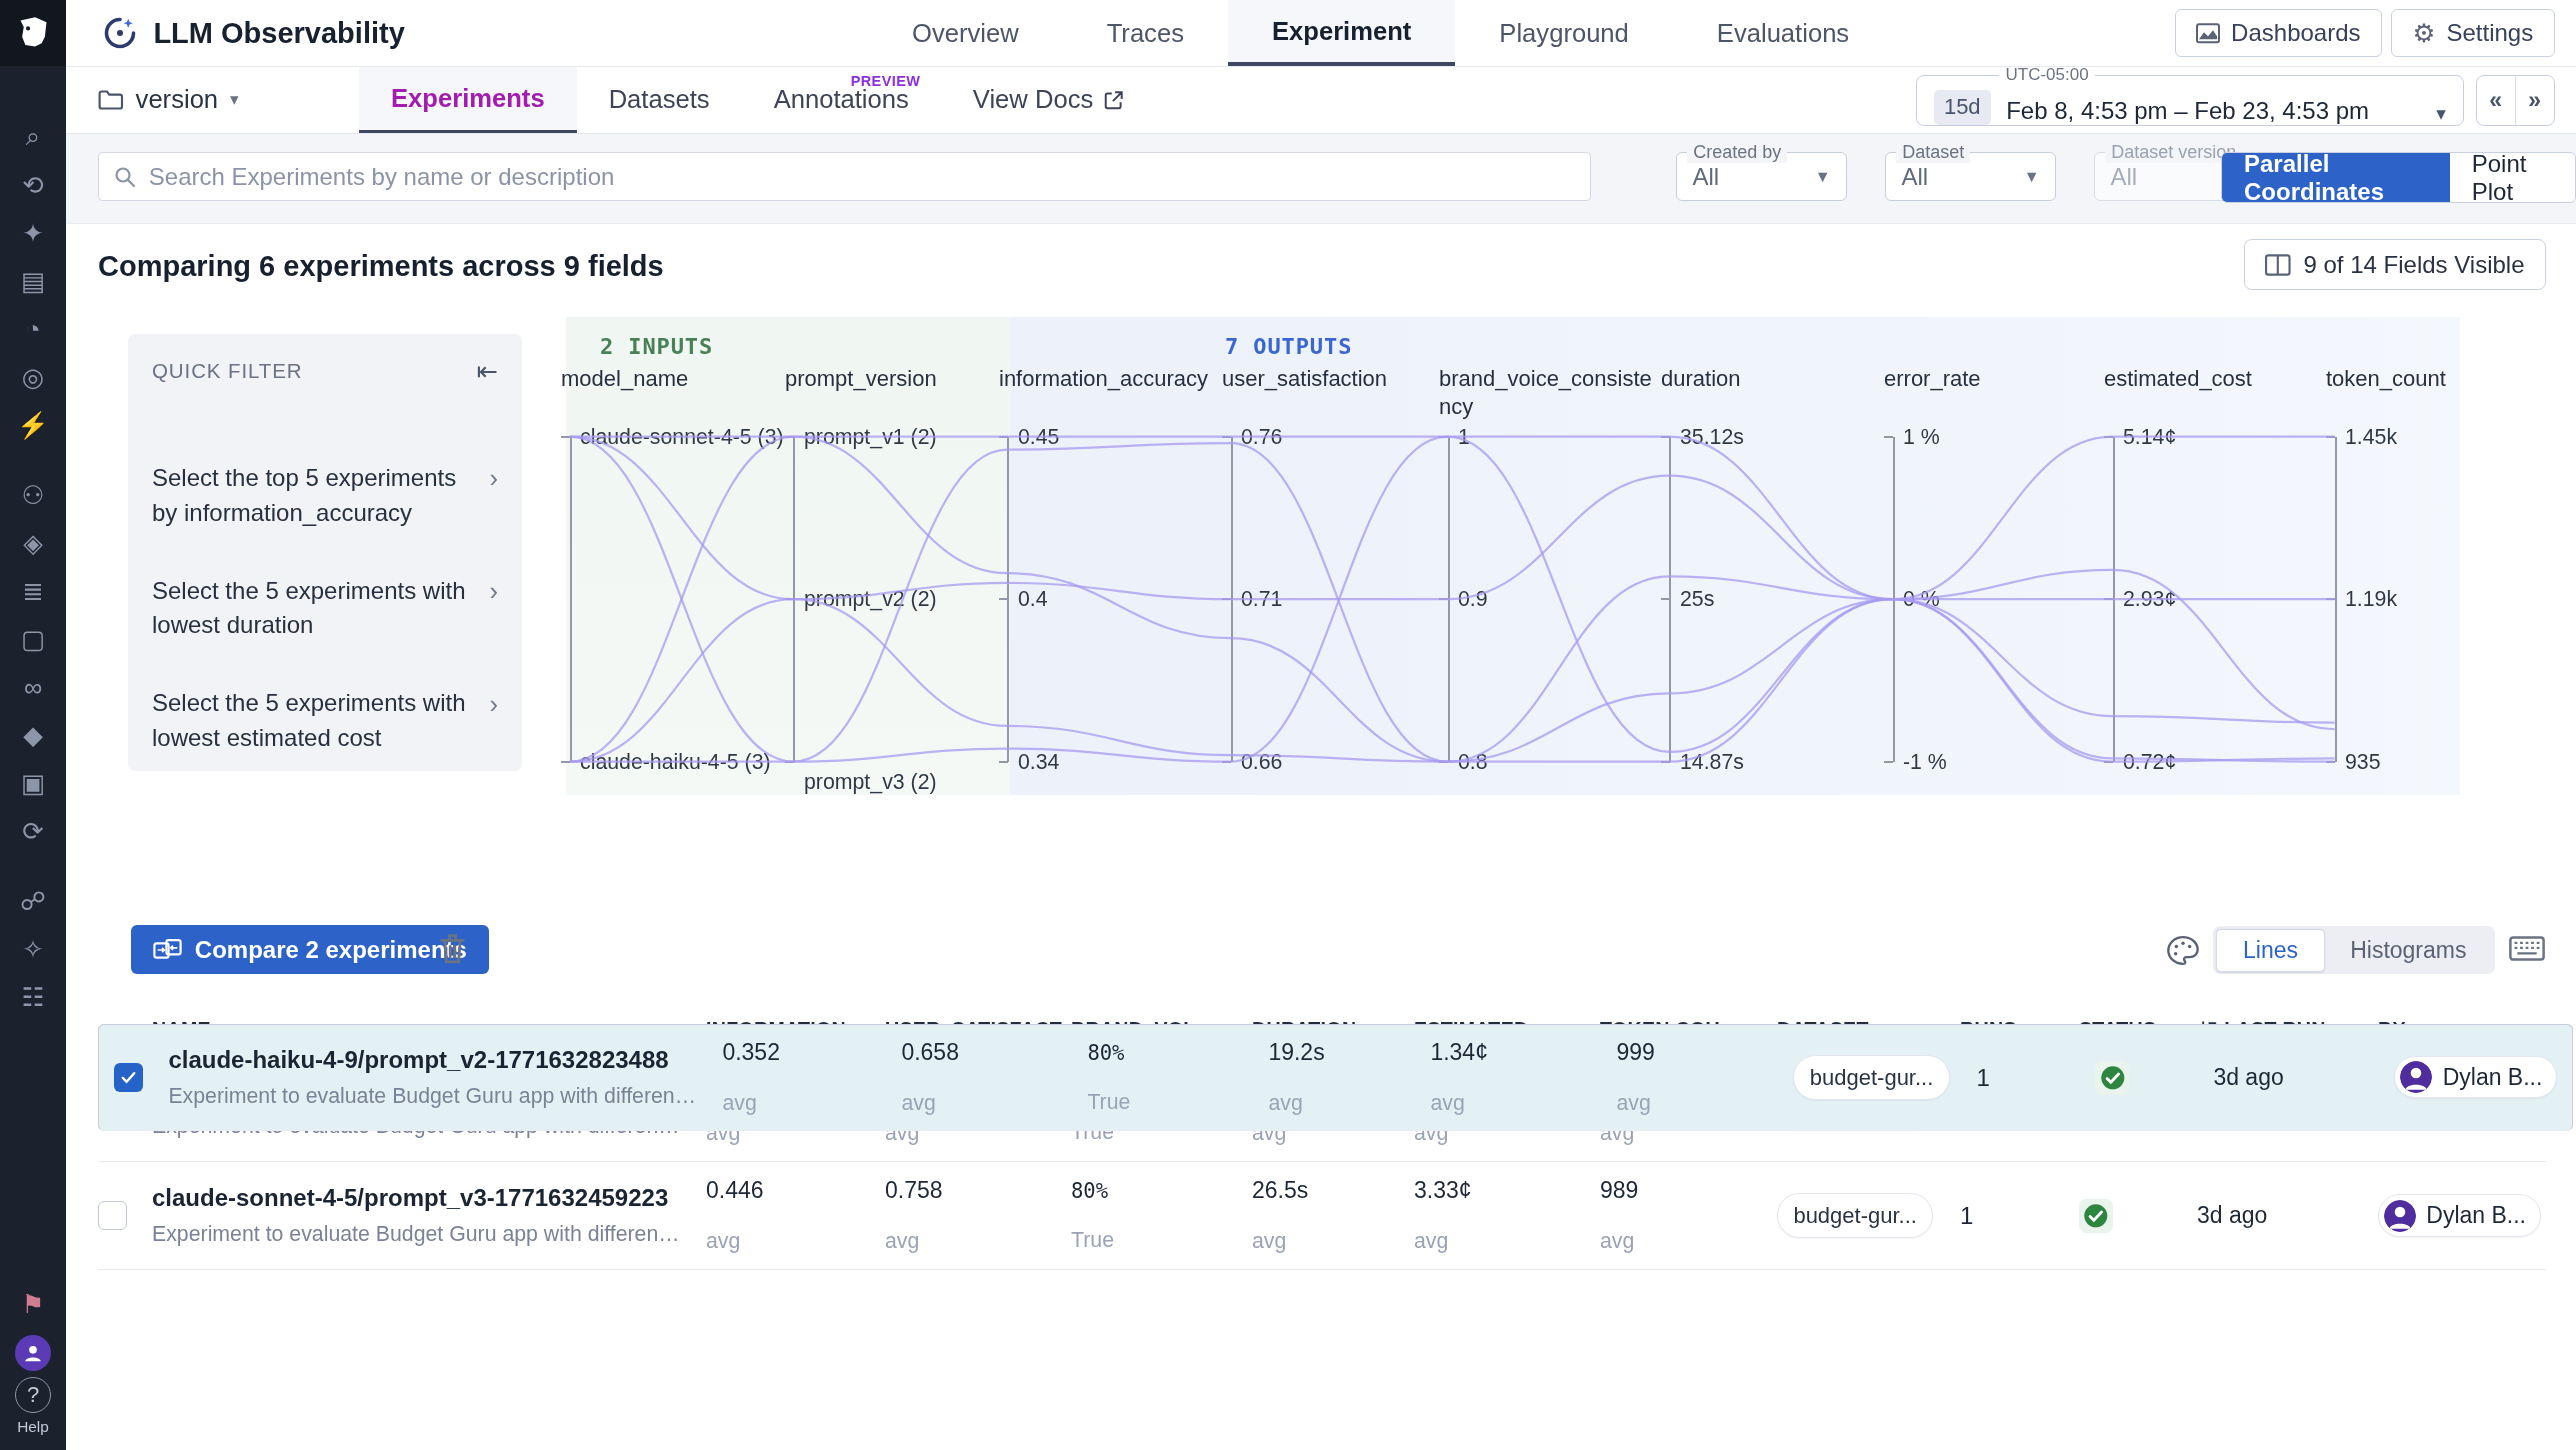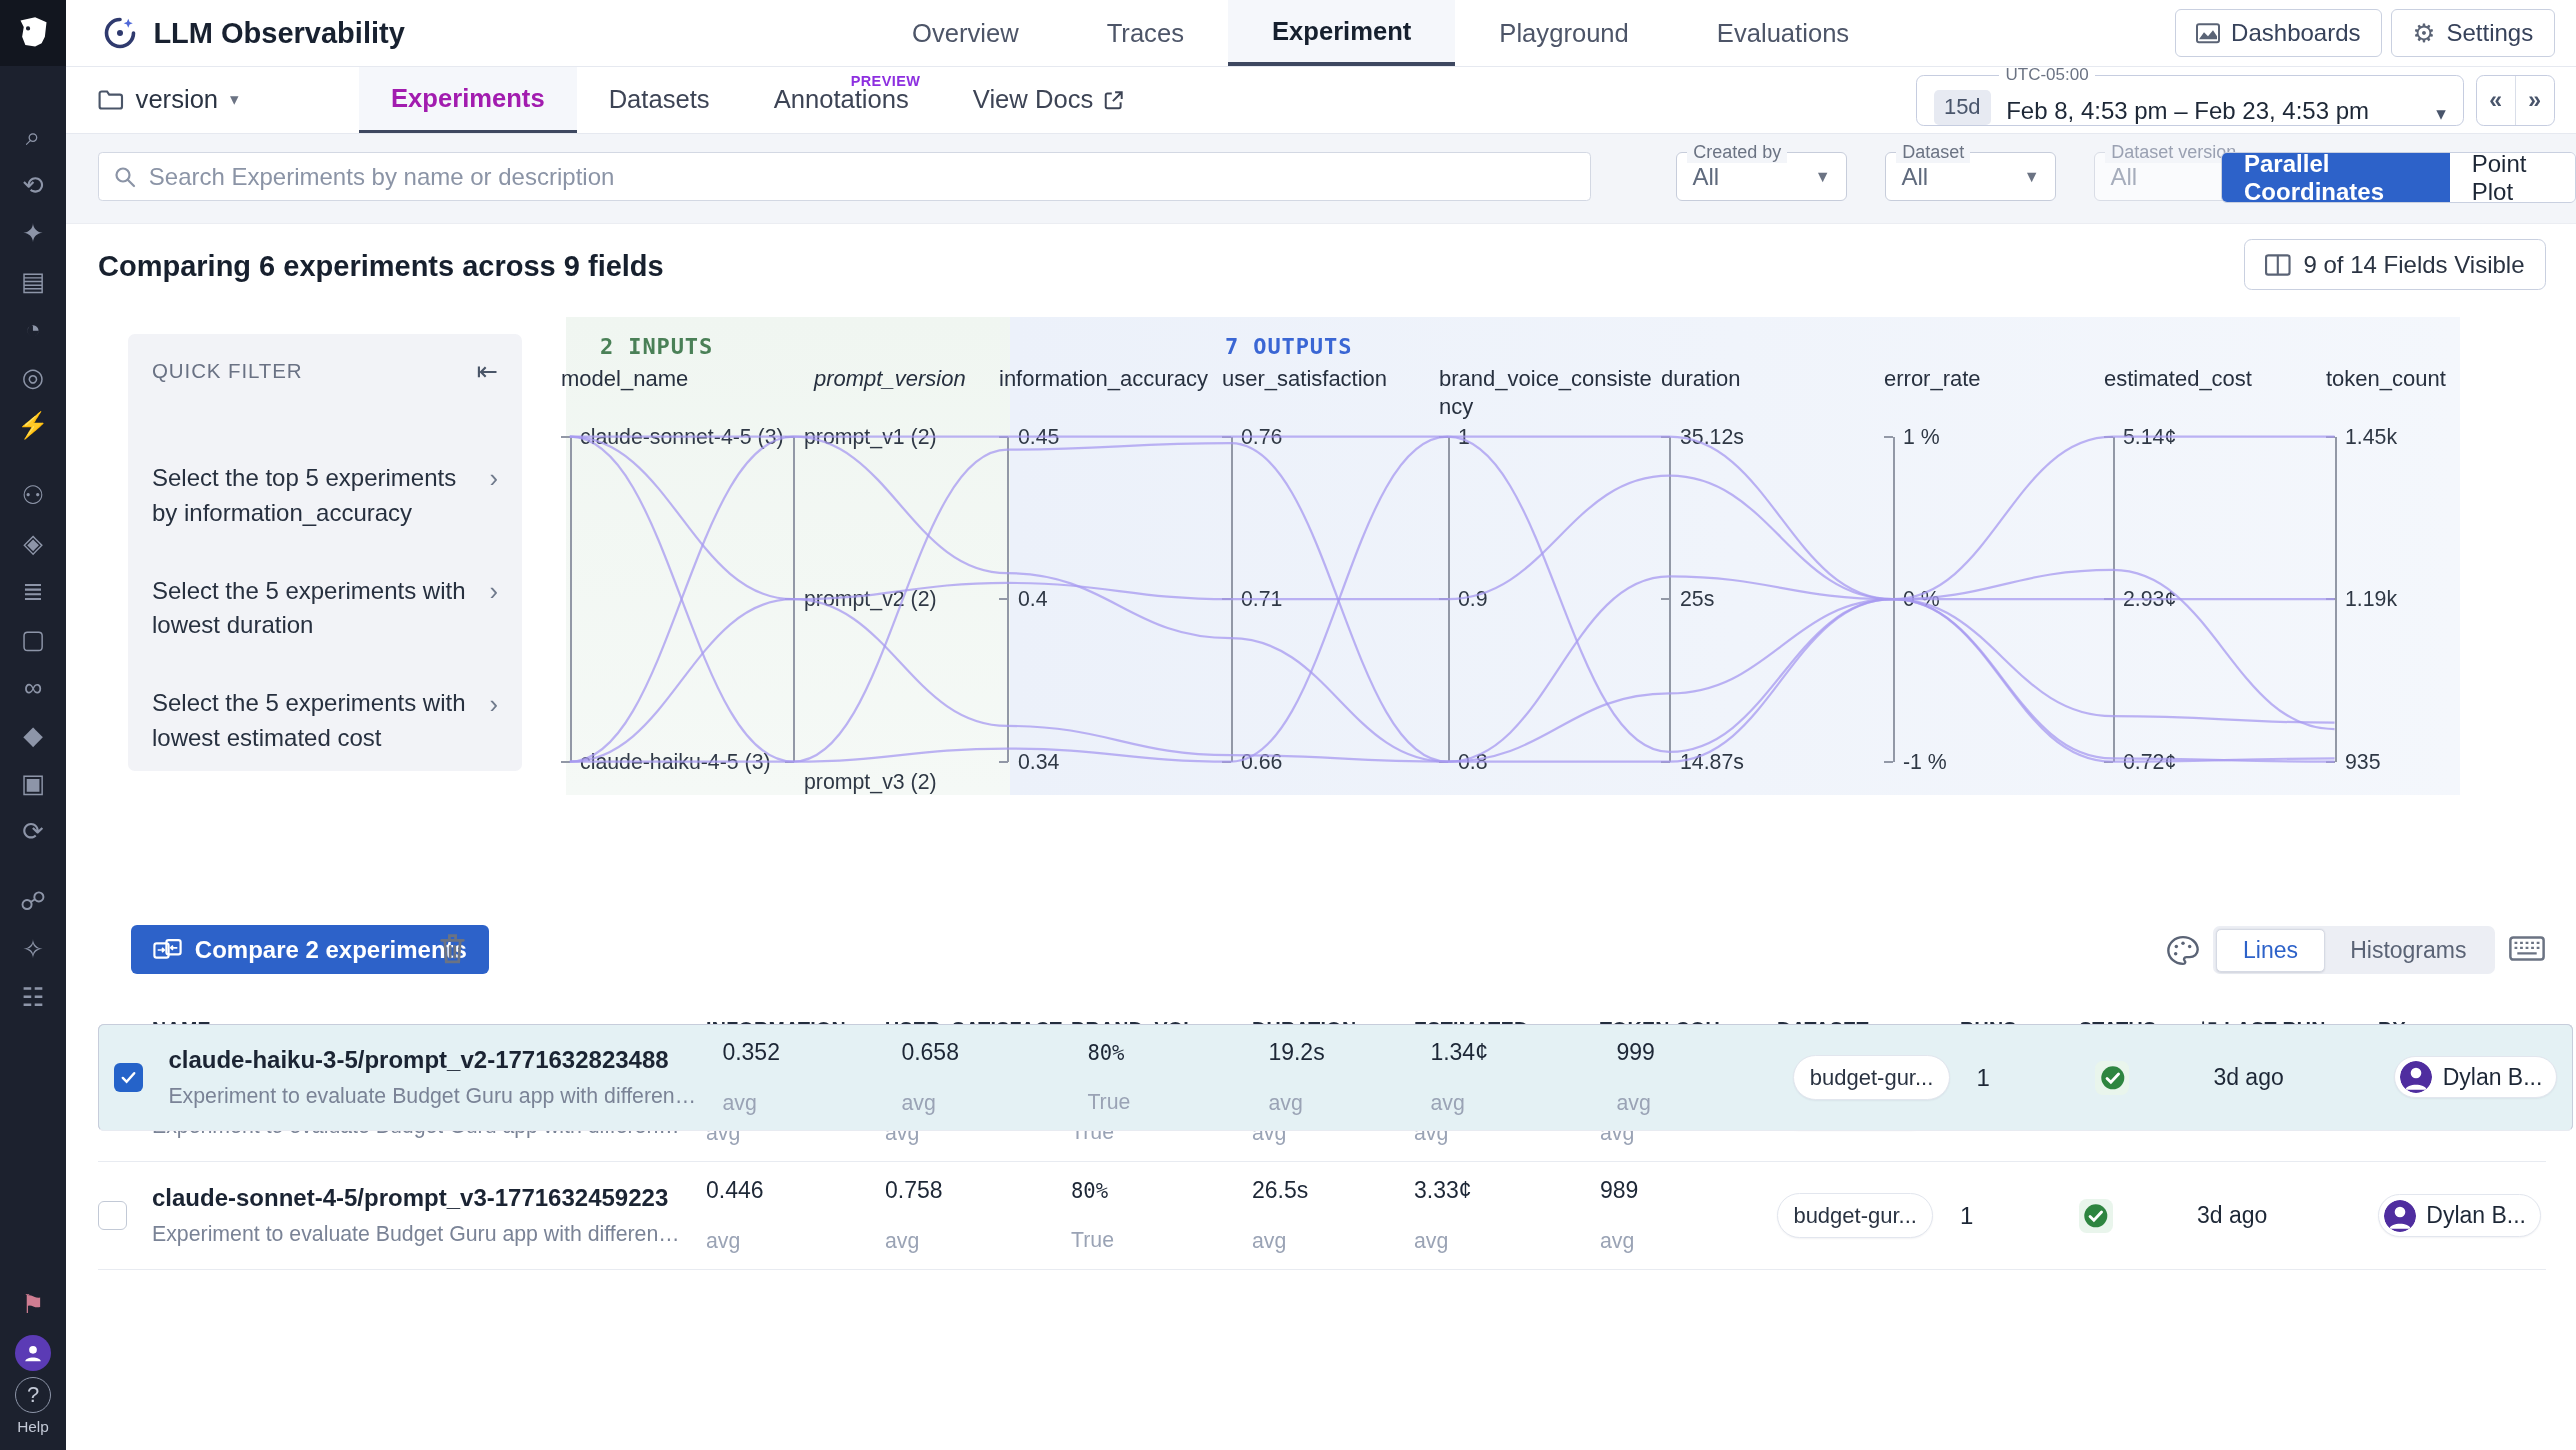--- a/index.html
+++ b/index.html
@@ -307,21 +307,21 @@
   <div class="band-outputs"></div>
   <div class="seclabel inputs">2 INPUTS</div>
   <div class="seclabel outputs">7 OUTPUTS</div>
   <div id="axes">
       <div class="axtitle" style="left: 561px;">model_name</div>
       <div class="axline" style="left: 570px; top: 437px; height: 325px;"></div>
       <div class="axtick" style="left: 561px; top: 436px;"></div>
       <div class="axlabel" style="left: 580px; top: 437px;">claude-sonnet-4-5 (3)</div>
       <div class="axtick" style="left: 561px; top: 761px;"></div>
       <div class="axlabel" style="left: 580px; top: 762px;">claude-haiku-4-5 (3)</div>
-      <div class="axtitle" style="left: 814px; font-style: italic;">prompt_version</div>
+      <div class="axtitle" style="left: 785px;">prompt_version</div>
       <div class="axline" style="left: 793px; top: 437px; height: 325px;"></div>
       <div class="axtick" style="left: 785px; top: 436px;"></div>
       <div class="axlabel" style="left: 804px; top: 437px;">prompt_v1 (2)</div>
       <div class="axtick" style="left: 785px; top: 598px;"></div>
       <div class="axlabel" style="left: 804px; top: 599px;">prompt_v2 (2)</div>
       <div class="axtick" style="left: 785px; top: 761px;"></div>
       <div class="axlabel" style="left: 804px; top: 762px; margin-top: 20px;">prompt_v3 (2)</div>
       <div class="axtitle" style="left: 999px;">information_accuracy</div>
       <div class="axline" style="left: 1007px; top: 437px; height: 325px;"></div>
       <div class="axtick" style="left: 999px; top: 436px;"></div>
@@ -523,21 +523,21 @@
         </div>
         <div class="trow sel">
           <div>
             <div class="cbox checked">
               <svg width="19" height="19" viewBox="0 0 20 20">
                 <path d="M4 10.5l4 4 8-9" fill="none" stroke="#fff" stroke-width="2.6" stroke-linecap="round"></path>
               </svg>
             </div>
           </div>
           <div>
-            <div class="rname">claude-haiku-3-5/prompt_v2-1771632823488</div>
+            <div class="rname">claude-haiku-4-9/prompt_v2-1771632823488</div>
             <div class="rdesc">Experiment to evaluate Budget Guru app with different model...</div>
           </div>
           <div>
             <div class="mval">0.352</div>
             <div class="msub">avg</div>
           </div>
           <div>
             <div class="mval">0.658</div>
             <div class="msub">avg</div>
           </div>

